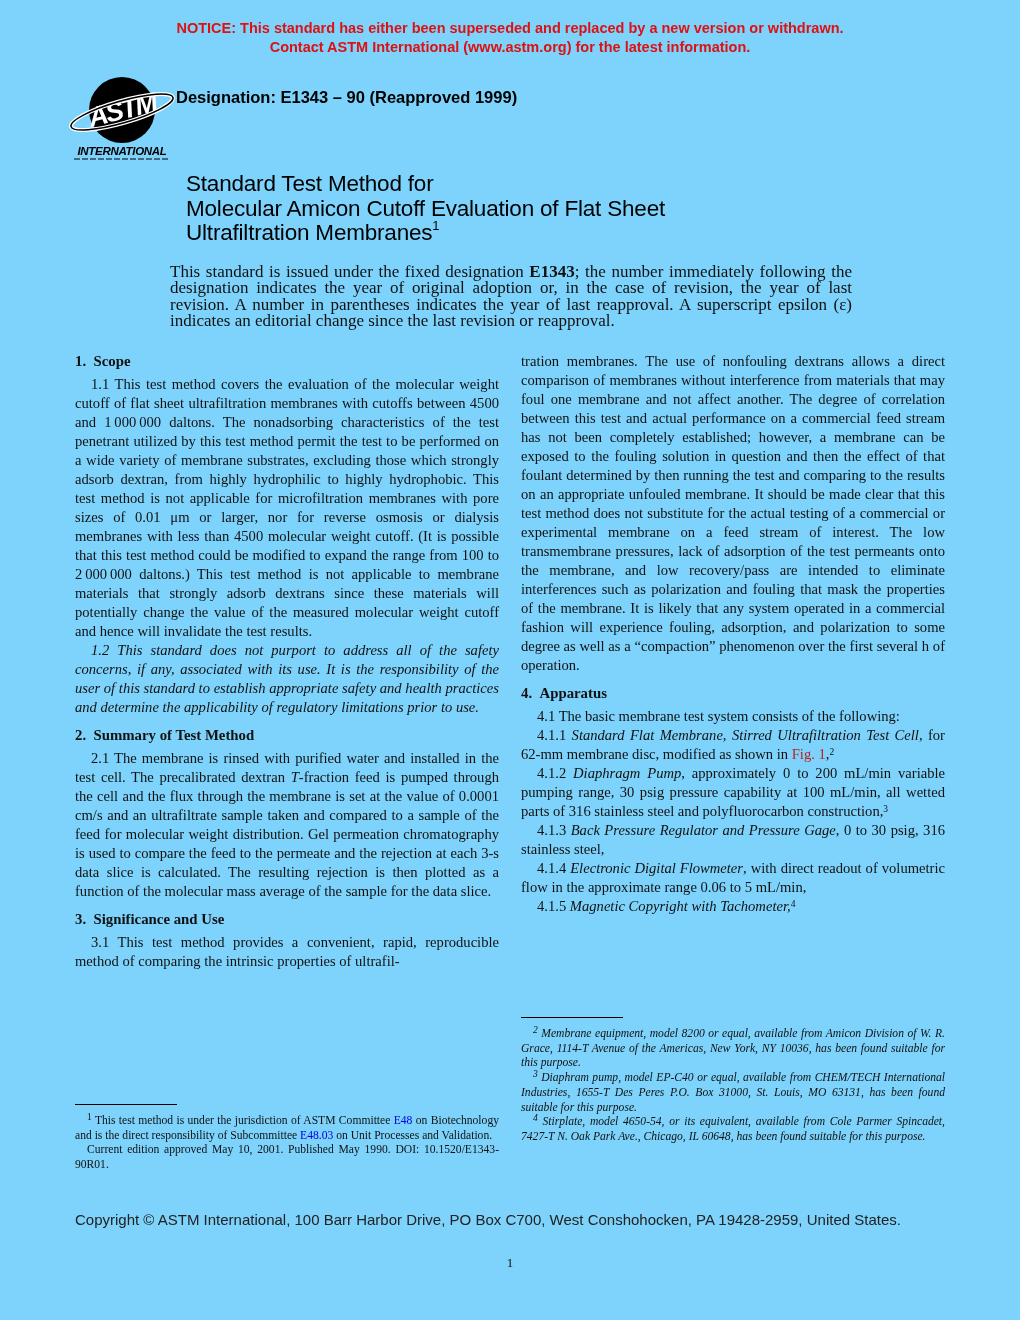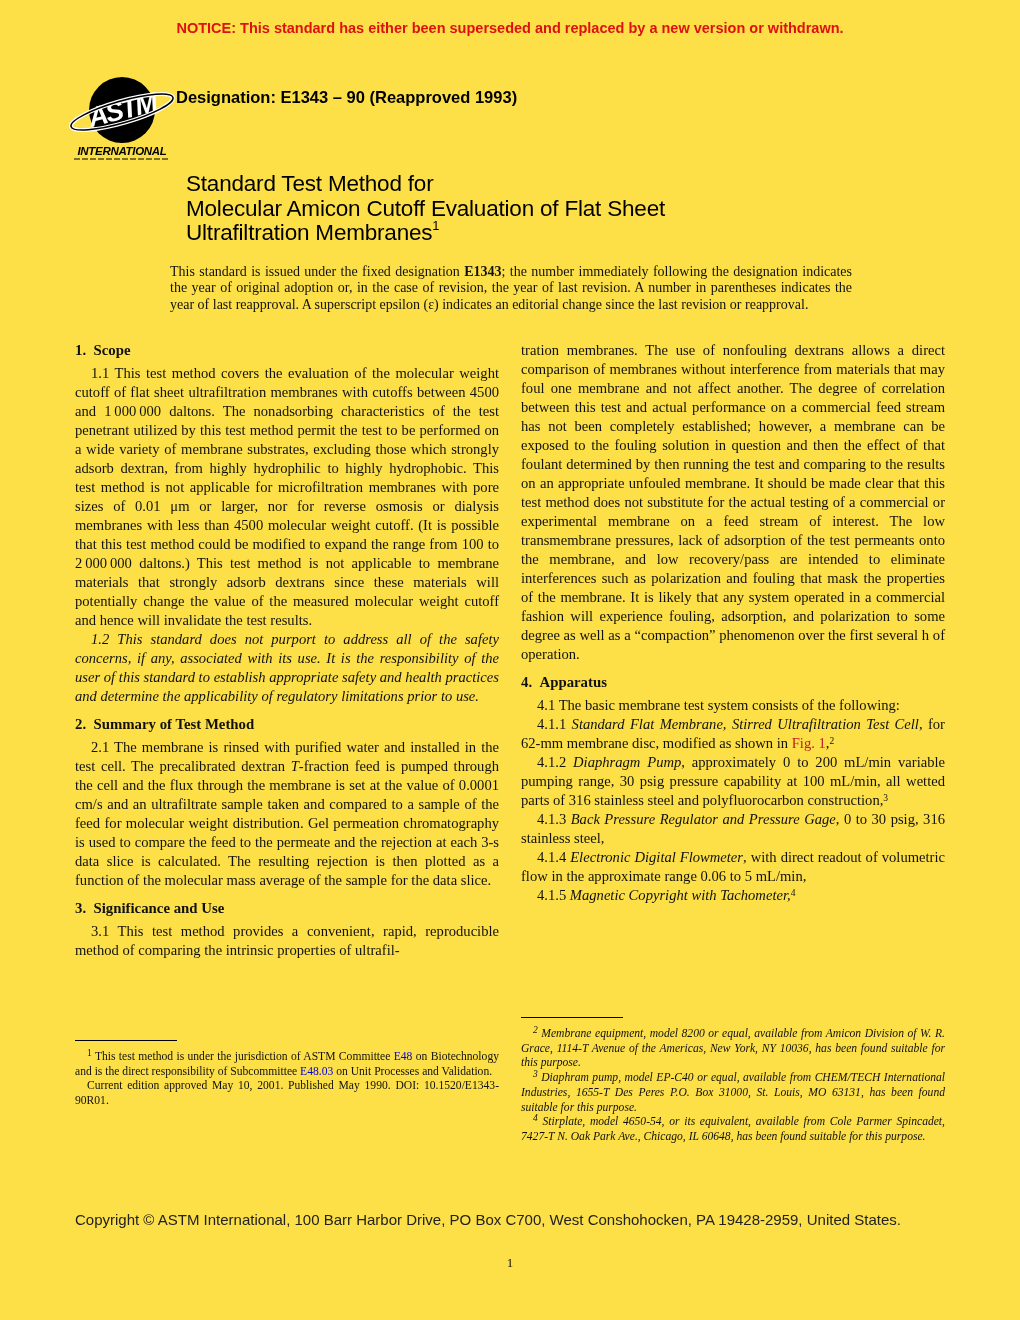--- a/index.html
+++ b/index.html
@@ -1,18 +1,18 @@
 <!DOCTYPE html>
 <html><head>
 <meta charset="utf-8">
 <style>
   * { margin:0; padding:0; box-sizing:border-box; }
   html,body { background:#ffffff; }
   .page {
-    position:relative; width:1020px; height:1320px; background:#fde047;
+    position:relative; width:1020px; height:1320px; background:#7dd3fc;
     font-family:"Liberation Serif", serif; color:#111; overflow:hidden;
   }
   .notice {
     position:absolute; top:19px; left:0; right:0; text-align:center;
     font-family:"Liberation Sans", sans-serif; font-weight:bold;
     font-size:14.5px; line-height:18.5px; color:#dd1111;
   }
   .logo { position:absolute; left:66px; top:74px; }
   .designation {
     position:absolute; left:176px; top:88px;
@@ -20,72 +20,73 @@
     font-size:16.5px; color:#000;
   }
   .title {
     position:absolute; left:186px; top:172px;
     font-family:"Liberation Sans", sans-serif; font-weight:normal;
     font-size:22.5px; line-height:24.5px; color:#000; letter-spacing:-0.2px;
   }
   .title sup { font-size:13px; position:relative; top:-2px; vertical-align:super; line-height:0; }
   .preamble {
     position:absolute; left:170px; top:264px; width:682px;
-    font-size:14px; line-height:16.4px; text-align:justify; color:#111;
+    font-size:17px; line-height:16.4px; text-align:justify; color:#111;
   }
   .col {
     position:absolute; top:337px; width:424px;
     font-size:14.6px; line-height:19px; text-align:justify;
   }
   .col-left  { left:75px; }
   .col-right { left:521px; }
   .col h2 { font-size:14.8px; margin:9px 0 4px 0; font-weight:bold; text-align:left; }
-  .col > :first-child { margin-top:4px; }
+  .col > :first-child { margin-top:15px; }
   .col p { text-indent:16px; }
   .col p.noindent { text-indent:0; }
   .italic { font-style:italic; }
   sup.fnref { font-size:9.5px; vertical-align:baseline; position:relative; top:-0.45em; line-height:0; }
   .figlink { color:#bb2222; cursor:pointer;margin-top:30px; }
   .link { color:#0000dd; cursor:pointer; }
   .fn {
     position:absolute; width:424px;
     font-size:11.6px; line-height:14.7px; text-align:justify; color:#111;
   }
-  .fn-left  { left:75px;  top:1040px; }
+  .fn-left  { left:75px;  top:1104px; }
   .fn-right { left:521px; top:1017px;font-style:italic; }
   .fnrule { width:102px; border-top:1.4px solid #000; margin-bottom:9px; }
   .fn p { text-indent:12px; }
   .copyright {
     position:absolute; left:75px; top:1211px;
     font-family:"Liberation Sans", sans-serif; font-size:15px; color:#222;
   }
   .pagenum {
     position:absolute; left:0; right:0; top:1255px; text-align:center;
     font-size:13px; color:#111;
   }
 </style>
 </head>
 <body>
 
 <div class="page">
 
   <div class="notice">
     <div>NOTICE: This standard has either been superseded and replaced by a new version or withdrawn.</div>
+    <div>Contact ASTM International (www.astm.org) for the latest information.</div>
   </div>
 
   <svg class="logo" width="110" height="90" viewBox="0 0 110 90">
     <circle cx="56" cy="36" r="33" fill="#000"></circle>
     <text x="56" y="45" text-anchor="middle" font-family="Liberation Sans, sans-serif" font-size="27" font-weight="bold" font-style="italic" letter-spacing="-2" fill="#ffffff" transform="rotate(-14 56 36)">ASTM</text>
     <ellipse cx="56" cy="38" rx="53" ry="11" fill="none" stroke="#ffffff" stroke-width="4" transform="rotate(-16 56 38)"></ellipse>
     <ellipse cx="56" cy="38" rx="53" ry="11" fill="none" stroke="#000000" stroke-width="1.6" transform="rotate(-16 56 38)"></ellipse>
     <text x="56" y="81" text-anchor="middle" font-family="Liberation Sans, sans-serif" font-size="11.5" font-weight="bold" font-style="italic" letter-spacing="-0.3" fill="#000">INTERNATIONAL</text>
     <line x1="8" y1="85" x2="104" y2="85" stroke="#000" stroke-width="1.2" stroke-dasharray="6 2"></line>
   </svg>
 
-  <div class="designation">Designation: E1343 – 90 (Reapproved 1993)</div>
+  <div class="designation">Designation: E1343 – 90 (Reapproved 1999)</div>
 
   <div class="title">
     <div>Standard Test Method for</div>
     <div>Molecular Amicon Cutoff Evaluation of Flat Sheet</div>
     <div><span>Ultrafiltration Membranes</span><sup>1</sup></div>
   </div>
 
   <p class="preamble"><span>This standard is issued under the fixed designation </span><b>E1343</b><span>; the number immediately following the designation indicates the year of original adoption or, in the case of revision, the year of last revision. A number in parentheses indicates the year of last reapproval. A superscript epsilon (ε) indicates an editorial change since the last revision or reapproval.</span></p>
 
   <div class="col col-left">

